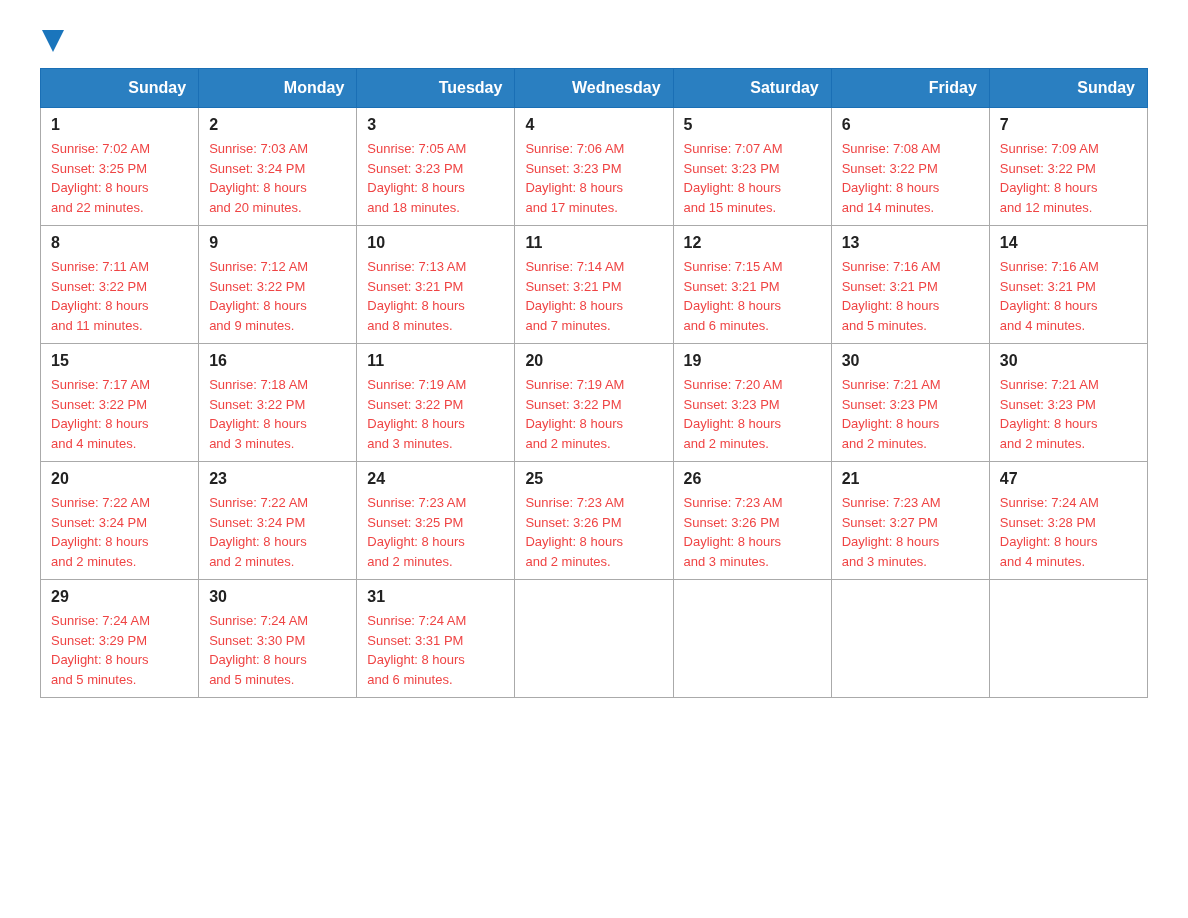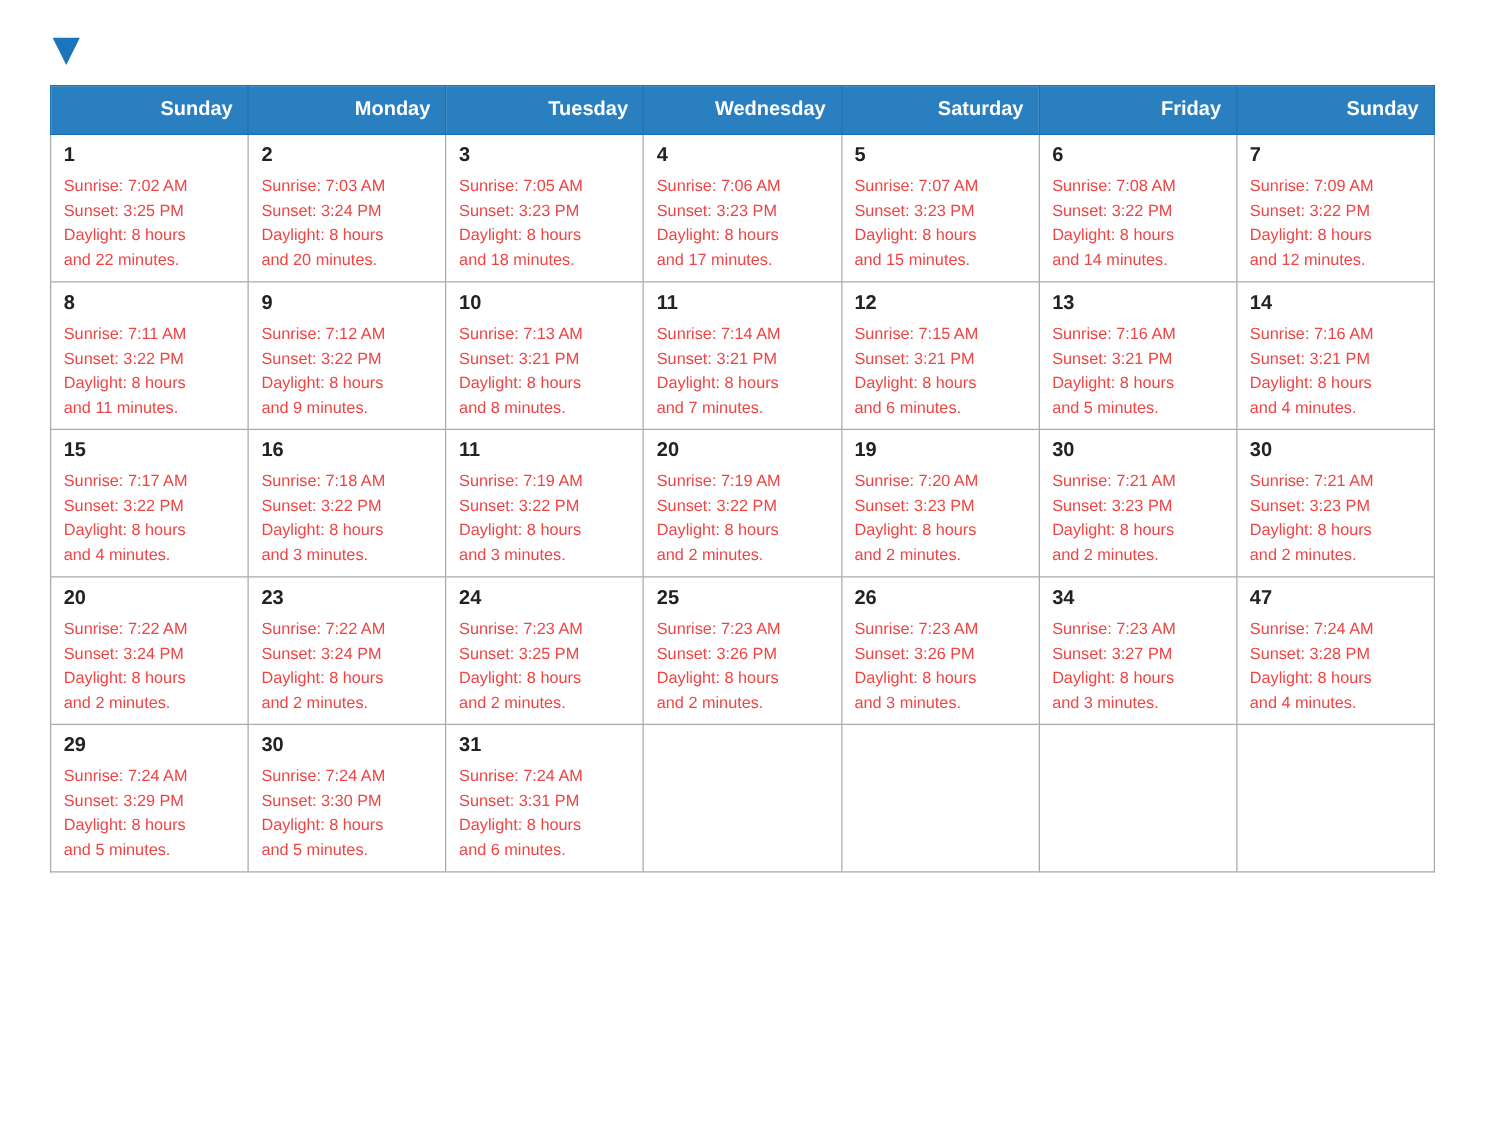--- a/index.html
+++ b/index.html
@@ -355,21 +355,21 @@
         <td>
         <span class="cell-day">26</span>
         <div class="cell-info">
           Sunrise: 7:23 AM<br>
           Sunset: 3:26 PM<br>
           Daylight: 8 hours<br>
           and 3 minutes.
         </div>
       </td>
         <td>
-        <span class="cell-day">34</span>
+        <span class="cell-day">21</span>
         <div class="cell-info">
           Sunrise: 7:23 AM<br>
           Sunset: 3:27 PM<br>
           Daylight: 8 hours<br>
           and 3 minutes.
         </div>
       </td>
         <td>
         <span class="cell-day">47</span>
         <div class="cell-info">

